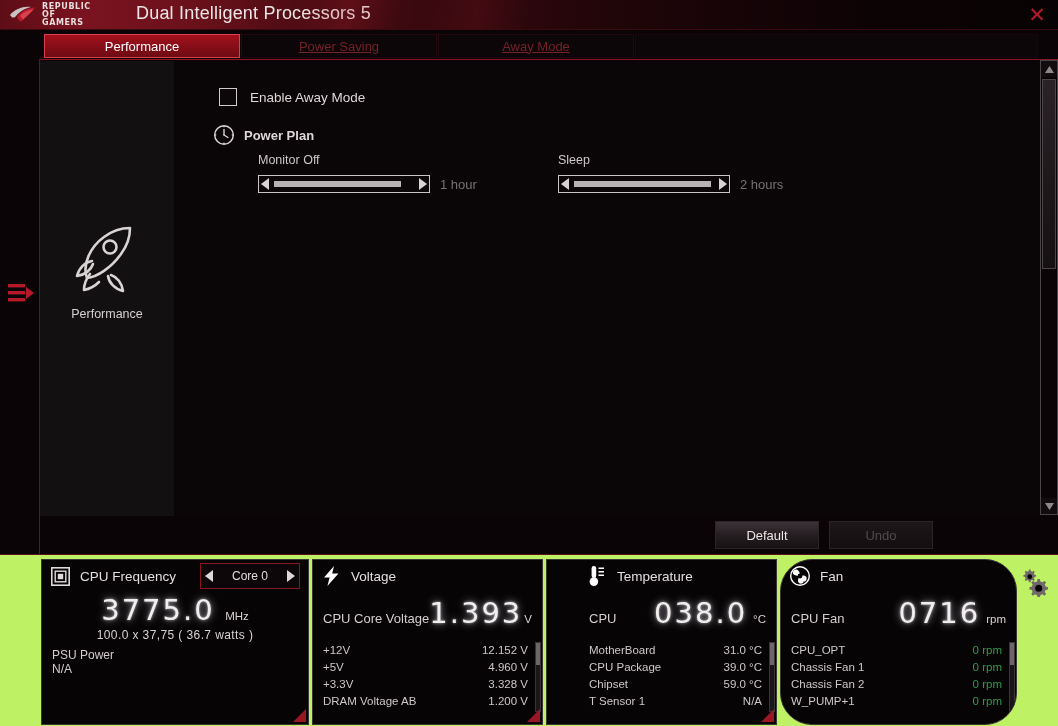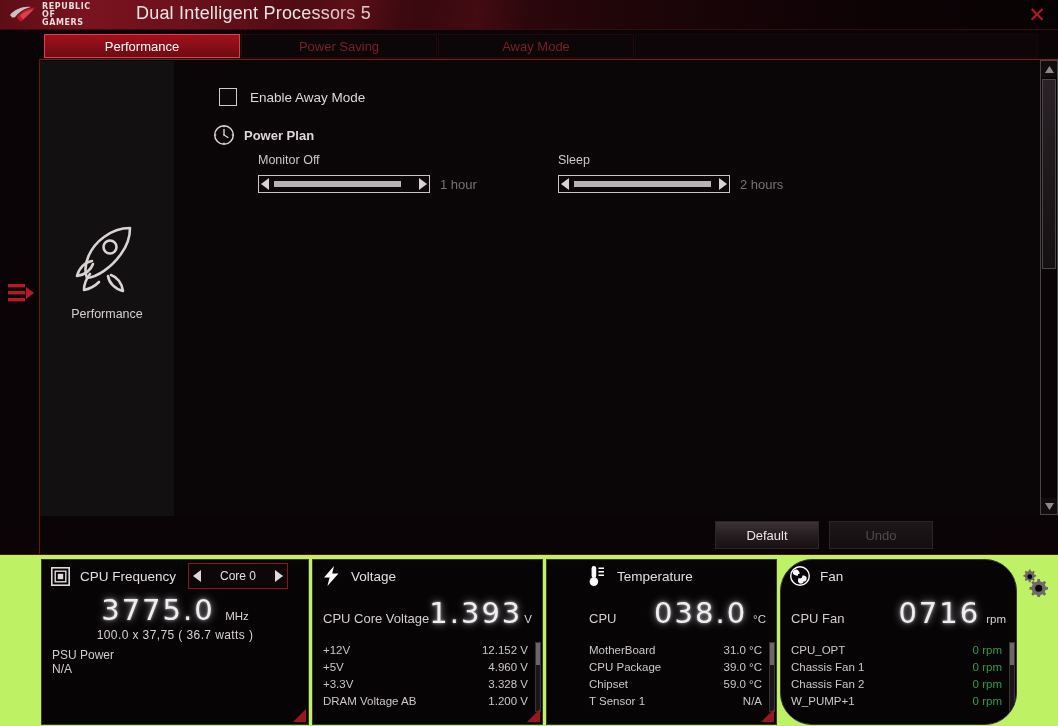--- a/index.html
+++ b/index.html
@@ -53,21 +53,21 @@
   
   .tabstrip {
     position: absolute; left: 0; top: 30px; width: 1058px; height: 29px;
     background: #0a0406;
   }
   .tab {
     position: absolute; top: 4px; height: 24px;
     display: flex; align-items: center; justify-content: center;
     font-size: 13px; cursor: pointer;
   }
-  .tab.inactive { color: #742028; background: #0d0609; border: 1px solid #23090d; }
+  .tab.inactive { color: #742028; background: #0d0609; border: 1px solid #23090d; text-decoration: underline; }
   .tab.active {
     color: #ffffff;
     background: linear-gradient(180deg, #a3101c 0%, #8a0e18 45%, #6e0b13 100%);
     border: 1px solid #d8414d;
   }
   #tab0 { left: 44px; width: 196px; }
   #tab1 { left: 241px; width: 196px; }
   #tab2 { left: 438px; width: 196px; }
   .tabstrip-fill { position:absolute; left:635px; top:4px; width:403px; height:24px;
                    background:#0d0609; border:1px solid #1a0709; }
@@ -173,21 +173,21 @@
   .mp-row { display: flex; justify-content: space-between; font-size: 11.5px; color: #cdc7c7;
             line-height: 17px; font-family: "Liberation Sans", sans-serif; }
   .mp-row .v { font-variant-numeric: tabular-nums; }
   .mp-row .v.green { color: #2f9c4a; }
   .mp-scroll { position: absolute; right: 1px; top: 0; width: 6px; height: 70px; background: #1b1618; border: 1px solid #3a3437; }
   .mp-scroll i { display: block; width: 4px; height: 22px; background: #6d6669; margin: 0 auto; }
   .corner-tri { position: absolute; right: 2px; bottom: 2px; width: 0; height: 0;
                 border-left: 13px solid transparent; border-bottom: 13px solid #991724; }
 
   .core-select {
-    margin-left: auto; margin-right: 20px; width: 100px; height: 20px;
+    margin-left: auto; margin-right: 8px; width: 100px; height: 20px;
     border: 1px solid #88181f; background: #0d0709;
     display: flex; align-items: center; justify-content: space-between;
     padding: 12px 4px; cursor: pointer;
   }
   .core-select .lbl { flex: 1; text-align: center; font-size: 12px; color: #e2dcdc; }
   .gear-icon { position: absolute; right: 8px; top: 12px; width: 30px; height: 30px; cursor: pointer; }
 
   
   .left-edge { position: absolute; left: 0; top: 30px; width: 40px; height: 524px;
                background: #0a0406; border-right: 1px solid #6d1018; }

